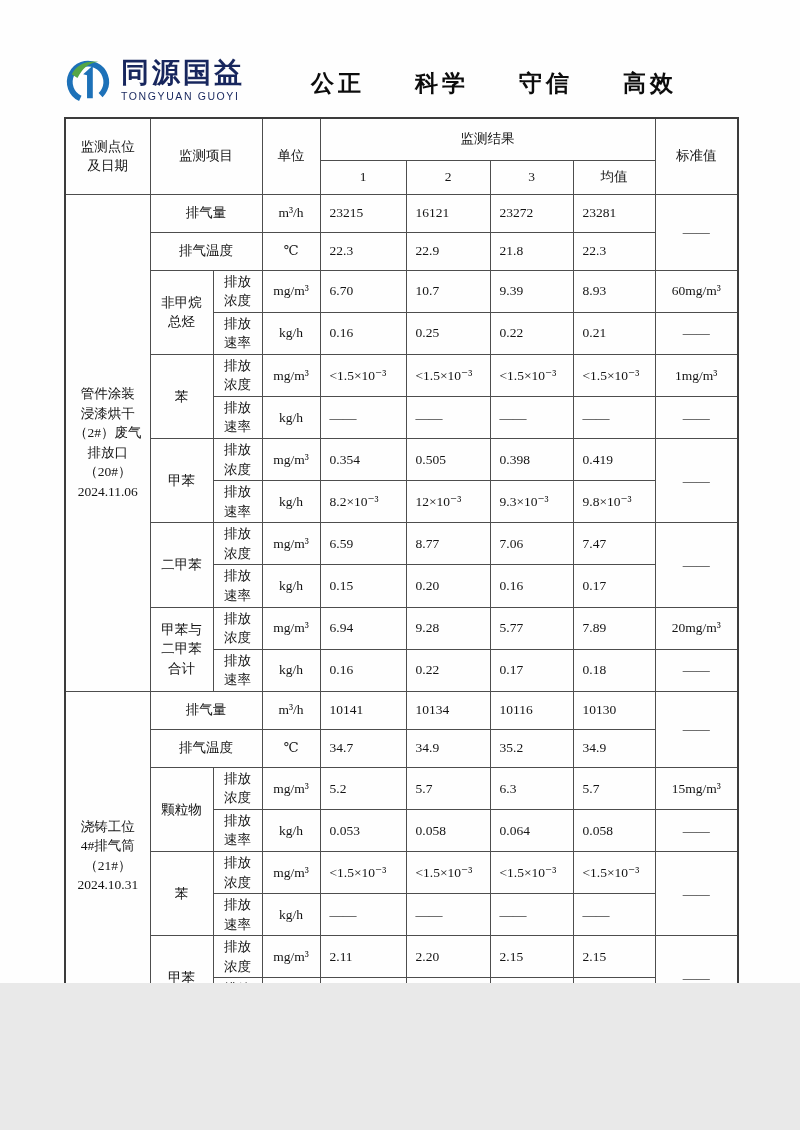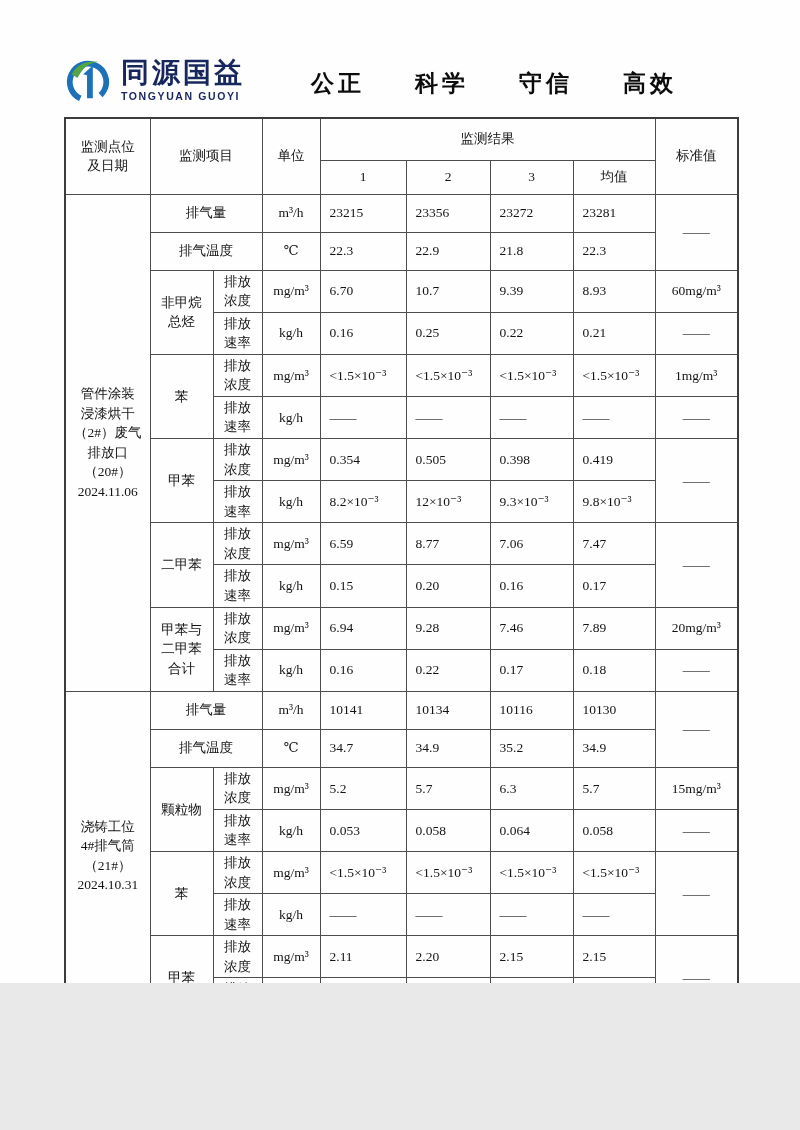--- a/index.html
+++ b/index.html
@@ -10,21 +10,21 @@
     overflow:hidden;
   }
   
   .hdr-top{display:flex;align-items:center;}
   .logo-wrap{display:flex;align-items:center;gap:9px;}
   .logo-mark{flex:0 0 auto;}
   .brand-txt{display:flex;flex-direction:column;line-height:1;}
   .brand-cn{font-family:"Liberation Sans","DejaVu Sans",sans-serif;
     font-weight:bold;font-size:28px;letter-spacing:3px;color:#17265d;}
   .brand-en{font-family:"Liberation Sans","DejaVu Sans",sans-serif;
-    font-weight:bold;font-size:10.5px;letter-spacing:1.6px;color:#17265d;margin-top:4px;}
+    font-weight:normal;font-size:10.5px;letter-spacing:1.6px;color:#17265d;margin-top:4px;}
   .slogan{display:flex;gap:50px;margin-left:66px;margin-top:6px;
     font-family:"Liberation Serif","DejaVu Serif",serif;
     font-weight:bold;font-size:23px;color:#0c0c0c;letter-spacing:4px;align-items:flex-end;}
   .doc-row{display:flex;justify-content:space-between;align-items:baseline;margin-top:15px;}
   .doc-no{font-family:"Liberation Sans","DejaVu Sans",sans-serif;font-size:14.5px;color:#111;}
   .page-info{font-size:14.5px;color:#111;letter-spacing:1px;}
   .page-info .gap{display:inline-block;width:14px;}
   .doc-title{text-align:center;font-family:"Liberation Sans","DejaVu Sans",sans-serif;
     font-weight:bold;font-size:17.5px;margin-top:11px;letter-spacing:1px;color:#0c0c0c;}
   
@@ -96,21 +96,21 @@
     <tr class="d">
       <td rowspan="12" class="c pre">管件涂装
 浸漆烘干
 （2#）废气
 排放口
 （20#）
 2024.11.06</td>
       <td colspan="2" class="c">排气量</td>
       <td class="c">m³/h</td>
       <td class="v">23215</td>
-      <td class="v">23356</td>
+      <td class="v">16121</td>
       <td class="v">23272</td>
       <td class="v">23281</td>
       <td rowspan="2" class="c">——</td>
     </tr>
     <tr class="d">
       <td colspan="2" class="c">排气温度</td>
       <td class="c">℃</td>
       <td class="v">22.3</td>
       <td class="v">22.9</td>
       <td class="v">21.8</td>
@@ -201,21 +201,21 @@
     </tr>
     <tr class="d">
       <td rowspan="2" class="c pre">甲苯与
 二甲苯
 合计</td>
       <td class="c pre">排放
 浓度</td>
       <td class="c">mg/m³</td>
       <td class="v">6.94</td>
       <td class="v">9.28</td>
-      <td class="v">7.46</td>
+      <td class="v">5.77</td>
       <td class="v">7.89</td>
       <td class="c">20mg/m³</td>
     </tr>
     <tr class="d">
       <td class="c pre">排放
 速率</td>
       <td class="c">kg/h</td>
       <td class="v">0.16</td>
       <td class="v">0.22</td>
       <td class="v">0.17</td>

